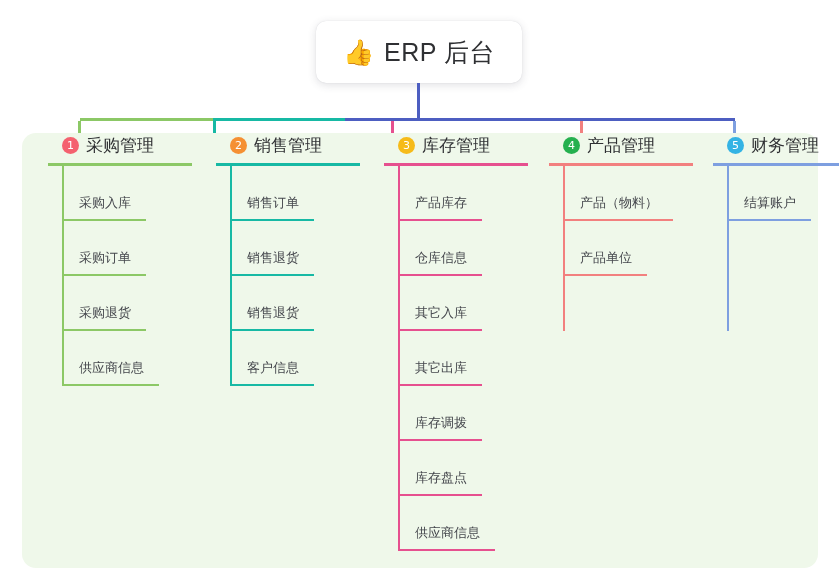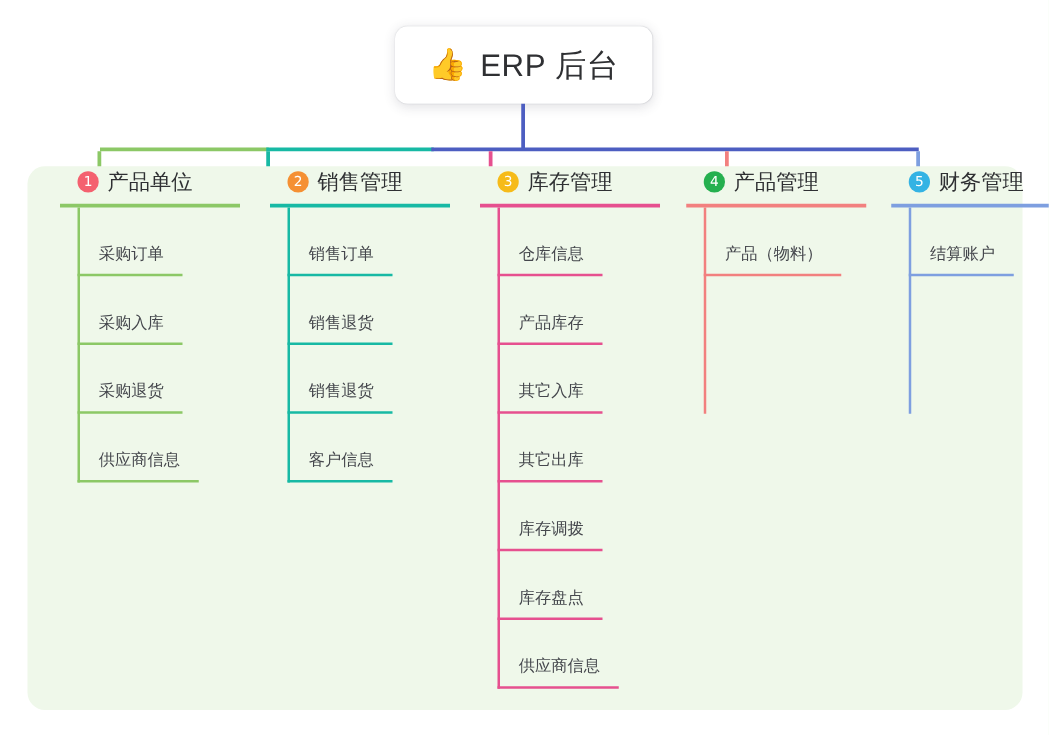--- a/index.html
+++ b/index.html
@@ -164,34 +164,34 @@
       <div class="drop" style="left: 391px; background: rgb(230, 80, 143);"></div>
       <div class="drop" style="left: 580px; background: rgb(242, 128, 127);"></div>
       <div class="drop" style="left: 733px; background: rgb(126, 159, 224);"></div>
     </div>
 
   <div class="panel">
     <div id="columns-layer">
         <div class="column" style="left: 26px;">
           <div class="col-head">
             <span class="badge" style="background: rgb(244, 97, 111);">1</span>
-            <span class="col-title">产品单位</span>
+            <span class="col-title">采购管理</span>
           </div>
           <div class="col-rule" style="width: 144px; background: rgb(140, 200, 102);"></div>
           <div class="col-body">
             <div class="spine" style="background: rgb(140, 200, 102); height: 220px;"></div>
+            <div class="leaf">
+              <div class="leaf-label">采购入库</div>
+              <div class="leaf-rule" style="width: 84px; background: rgb(140, 200, 102);"></div>
+            </div>
             <div class="leaf">
               <div class="leaf-label">采购订单</div>
               <div class="leaf-rule" style="width: 84px; background: rgb(140, 200, 102);"></div>
             </div>
             <div class="leaf">
-              <div class="leaf-label">采购入库</div>
-              <div class="leaf-rule" style="width: 84px; background: rgb(140, 200, 102);"></div>
-            </div>
-            <div class="leaf">
               <div class="leaf-label">采购退货</div>
               <div class="leaf-rule" style="width: 84px; background: rgb(140, 200, 102);"></div>
             </div>
             <div class="leaf">
               <div class="leaf-label">供应商信息</div>
               <div class="leaf-rule" style="width: 97px; background: rgb(140, 200, 102);"></div>
             </div>
           </div>
         </div>
         <div class="column" style="left: 194px;">
@@ -222,25 +222,25 @@
         </div>
         <div class="column" style="left: 362px;">
           <div class="col-head">
             <span class="badge" style="background: rgb(246, 187, 25);">3</span>
             <span class="col-title">库存管理</span>
           </div>
           <div class="col-rule" style="width: 144px; background: rgb(230, 80, 143);"></div>
           <div class="col-body">
             <div class="spine" style="background: rgb(230, 80, 143); height: 385px;"></div>
             <div class="leaf">
+              <div class="leaf-label">产品库存</div>
+              <div class="leaf-rule" style="width: 84px; background: rgb(230, 80, 143);"></div>
+            </div>
+            <div class="leaf">
               <div class="leaf-label">仓库信息</div>
-              <div class="leaf-rule" style="width: 84px; background: rgb(230, 80, 143);"></div>
-            </div>
-            <div class="leaf">
-              <div class="leaf-label">产品库存</div>
               <div class="leaf-rule" style="width: 84px; background: rgb(230, 80, 143);"></div>
             </div>
             <div class="leaf">
               <div class="leaf-label">其它入库</div>
               <div class="leaf-rule" style="width: 84px; background: rgb(230, 80, 143);"></div>
             </div>
             <div class="leaf">
               <div class="leaf-label">其它出库</div>
               <div class="leaf-rule" style="width: 84px; background: rgb(230, 80, 143);"></div>
             </div>
@@ -263,20 +263,24 @@
             <span class="badge" style="background: rgb(37, 176, 79);">4</span>
             <span class="col-title">产品管理</span>
           </div>
           <div class="col-rule" style="width: 144px; background: rgb(242, 128, 127);"></div>
           <div class="col-body">
             <div class="spine" style="background: rgb(242, 128, 127); height: 165px;"></div>
             <div class="leaf">
               <div class="leaf-label">产品（物料）</div>
               <div class="leaf-rule" style="width: 110px; background: rgb(242, 128, 127);"></div>
             </div>
+            <div class="leaf">
+              <div class="leaf-label">产品单位</div>
+              <div class="leaf-rule" style="width: 84px; background: rgb(242, 128, 127);"></div>
+            </div>
           </div>
         </div>
         <div class="column" style="left: 691px;">
           <div class="col-head">
             <span class="badge" style="background: rgb(52, 179, 228);">5</span>
             <span class="col-title">财务管理</span>
           </div>
           <div class="col-rule" style="width: 126px; background: rgb(126, 159, 224);"></div>
           <div class="col-body">
             <div class="spine" style="background: rgb(126, 159, 224); height: 165px;"></div>

